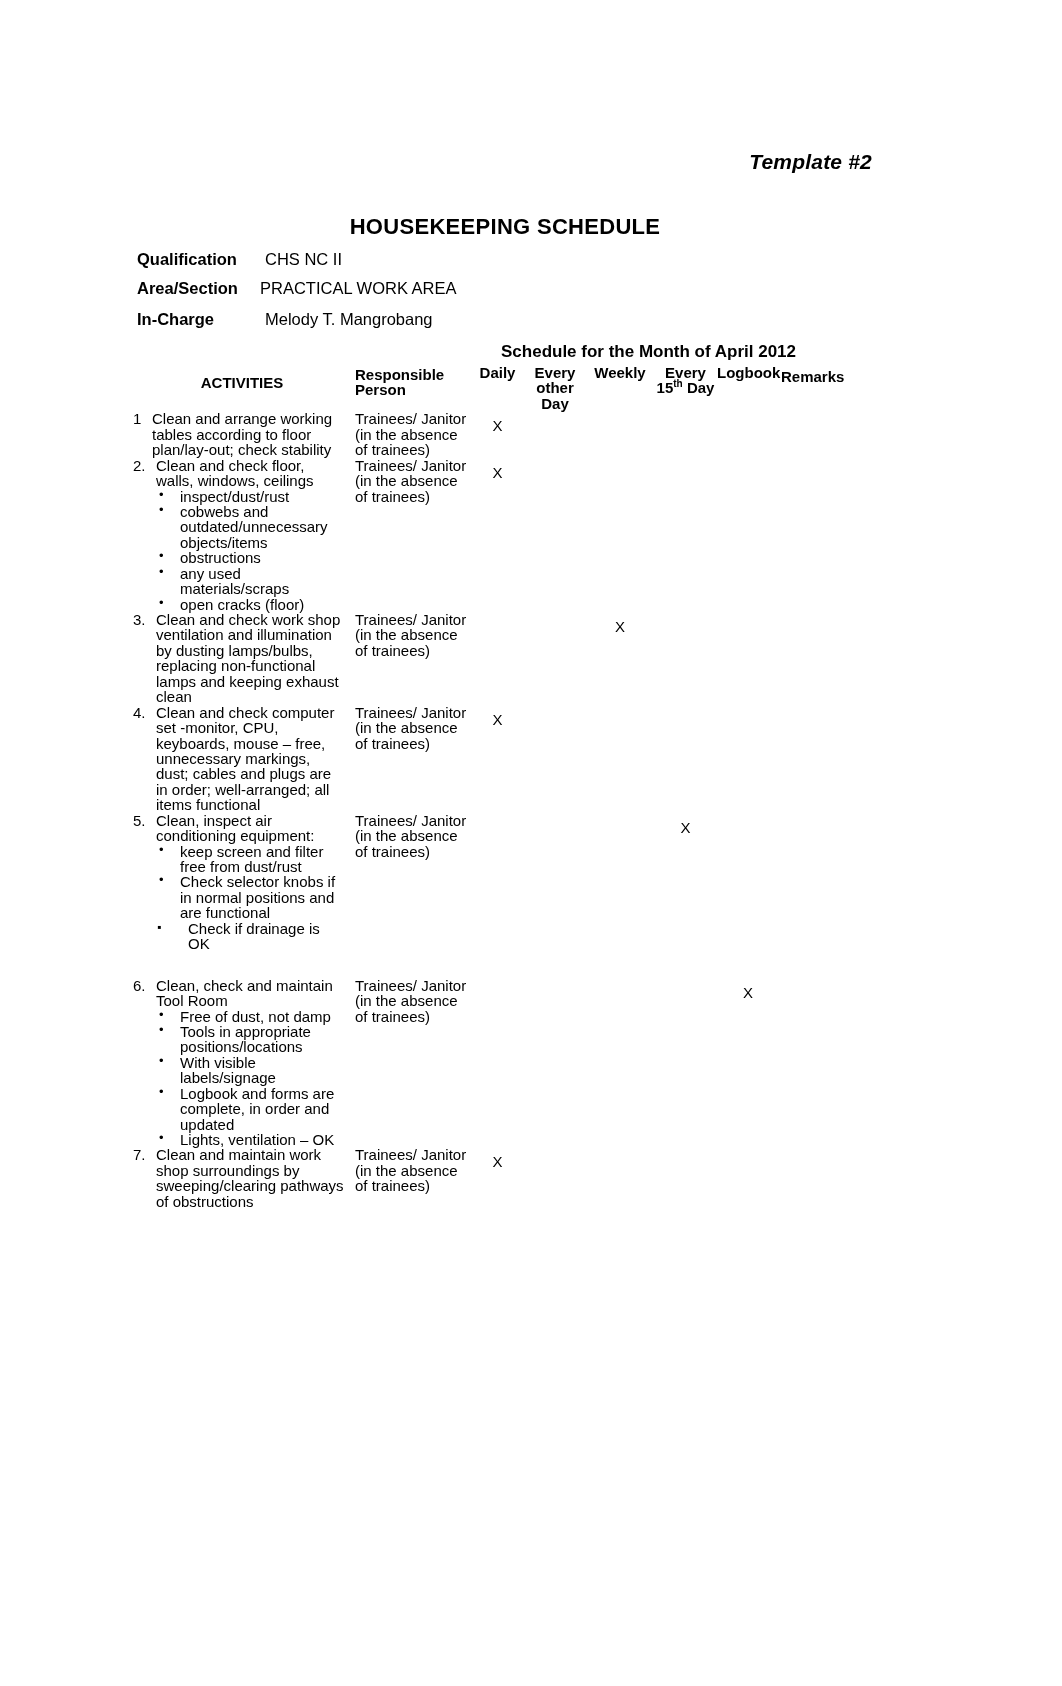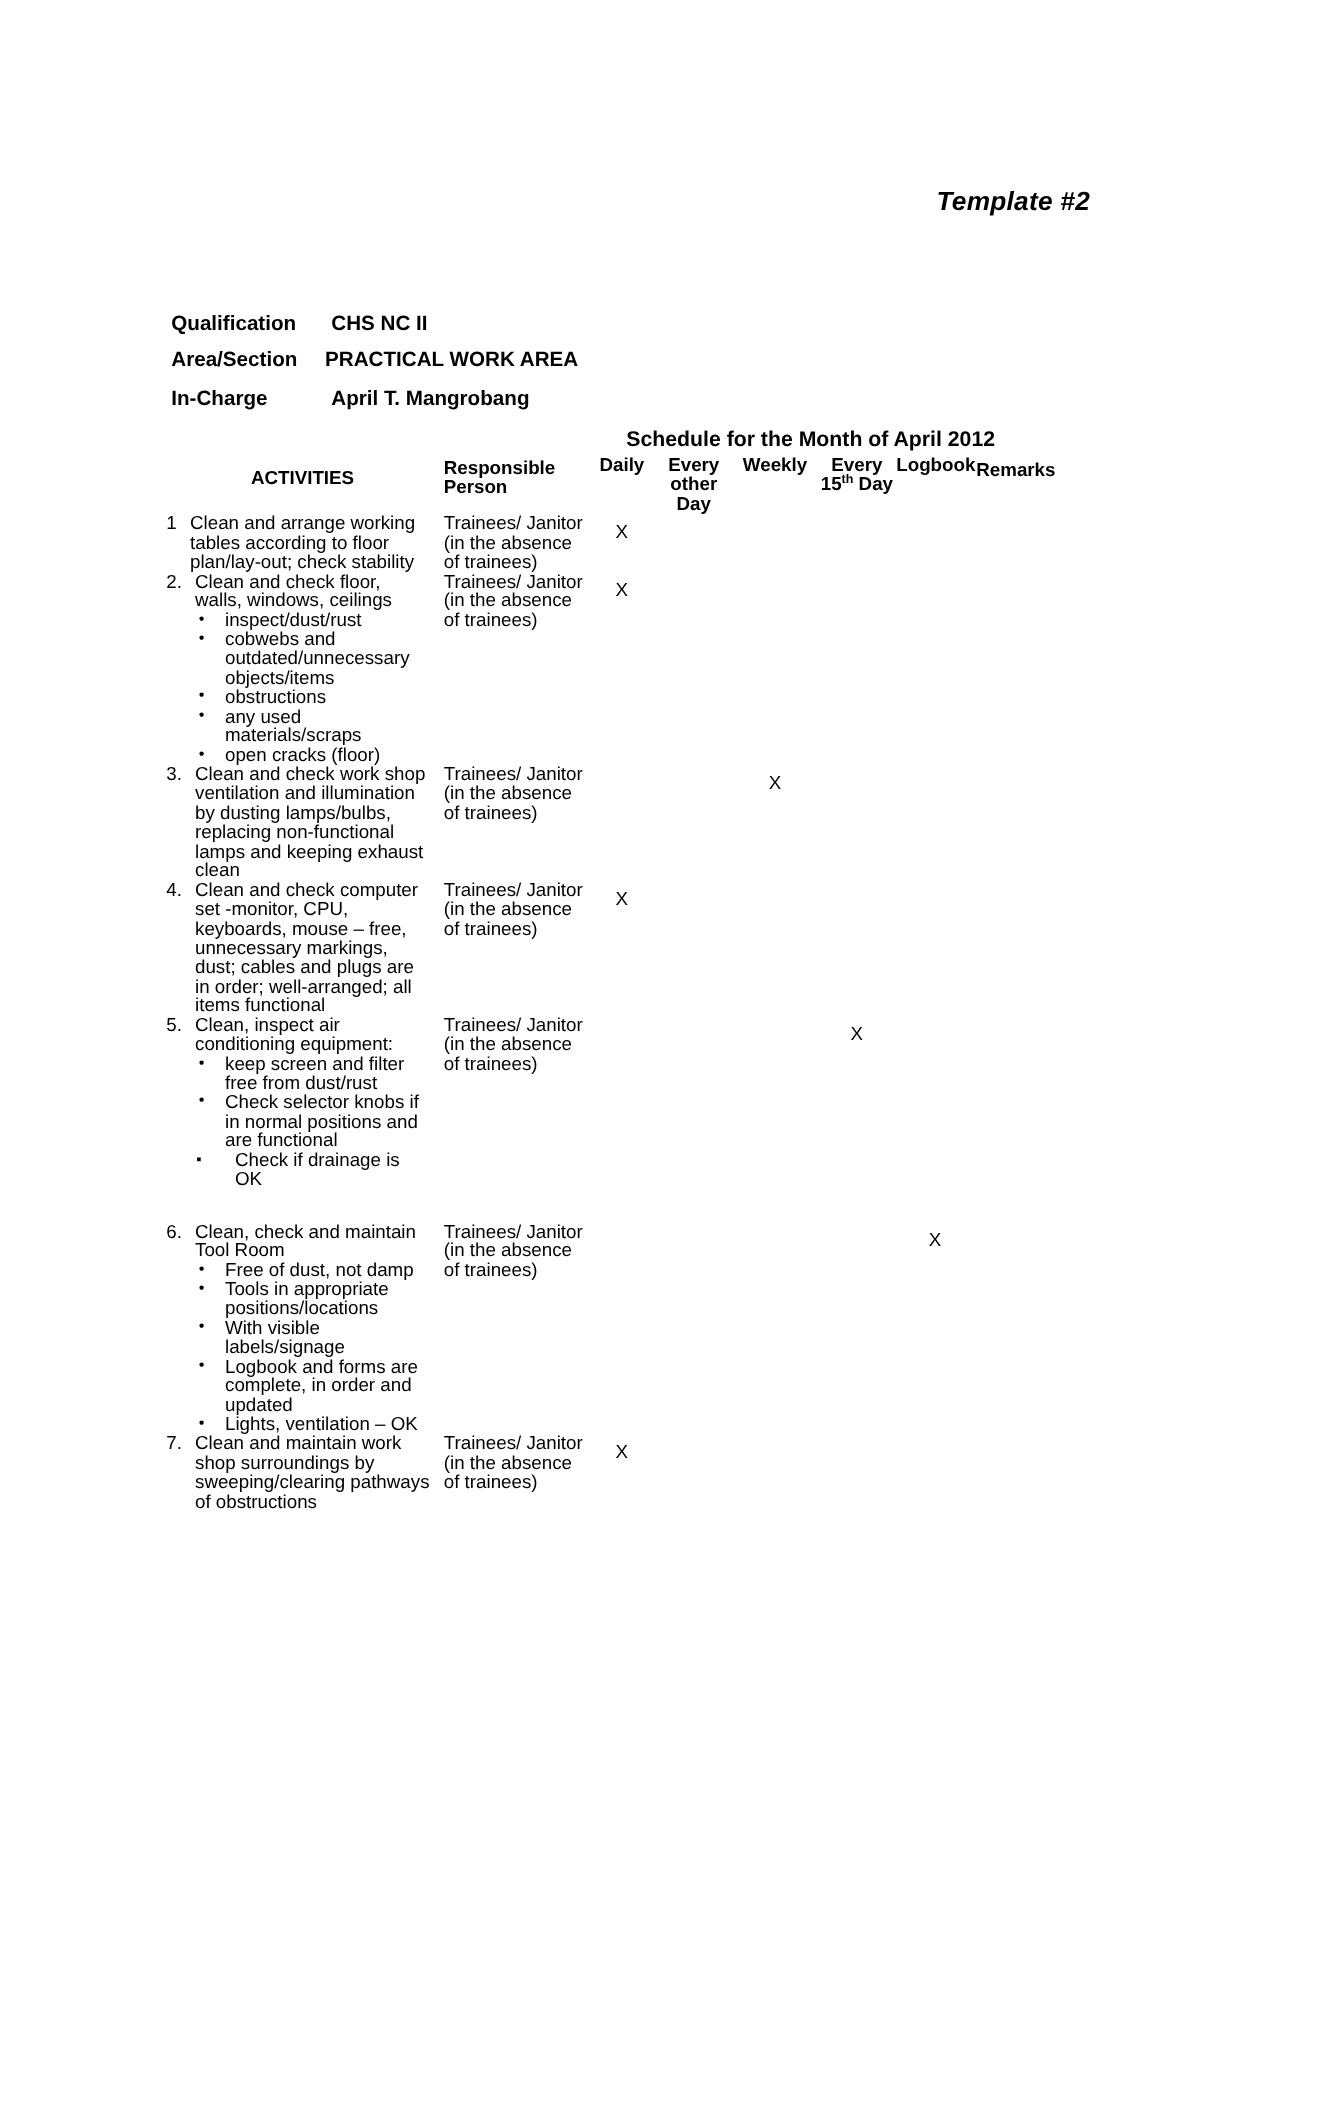--- a/index.html
+++ b/index.html
@@ -54,21 +54,21 @@
     left: 137px;
     font-size: 16.5px;
     white-space: nowrap;
   }
   .meta .mlabel {
     font-weight: bold;
     display: inline-block;
   }
   .meta .mvalue {
     display: inline-block;
-    font-weight: bold;
+    font-weight: normal;
   }
   .meta-qual  { top: 250px; }
   .meta-area  { top: 279px; }
   .meta-inch  { top: 310px; }
 
   .meta-qual .mlabel  { width: 128px; }
   .meta-area .mlabel  { width: 123px; }
   .meta-inch .mlabel  { width: 128px; }
 
   
@@ -198,31 +198,32 @@
   }
   .gap-row td { height: 26px; }
 </style>
 </head>
 <body>
 
 <div class="page">
 
   <div class="template-line">Template #2</div>
 
+  <div class="doc-title">HOUSEKEEPING SCHEDULE</div>
 
   <div class="meta meta-qual">
     <span class="mlabel">Qualification</span><span class="mvalue">CHS NC II</span>
   </div>
 
   <div class="meta meta-area">
     <span class="mlabel">Area/Section</span><span class="mvalue">PRACTICAL WORK AREA</span>
   </div>
 
   <div class="meta meta-inch">
-    <span class="mlabel">In-Charge</span><span class="mvalue">April T. Mangrobang</span>
+    <span class="mlabel">In-Charge</span><span class="mvalue">Melody T. Mangrobang</span>
   </div>
 
   <div class="schedule-for">Schedule for the Month of April 2012</div>
 
   <table class="sched">
     <colgroup>
       <col class="c-act">
       <col class="c-resp">
       <col class="c-daily">
       <col class="c-eod">

